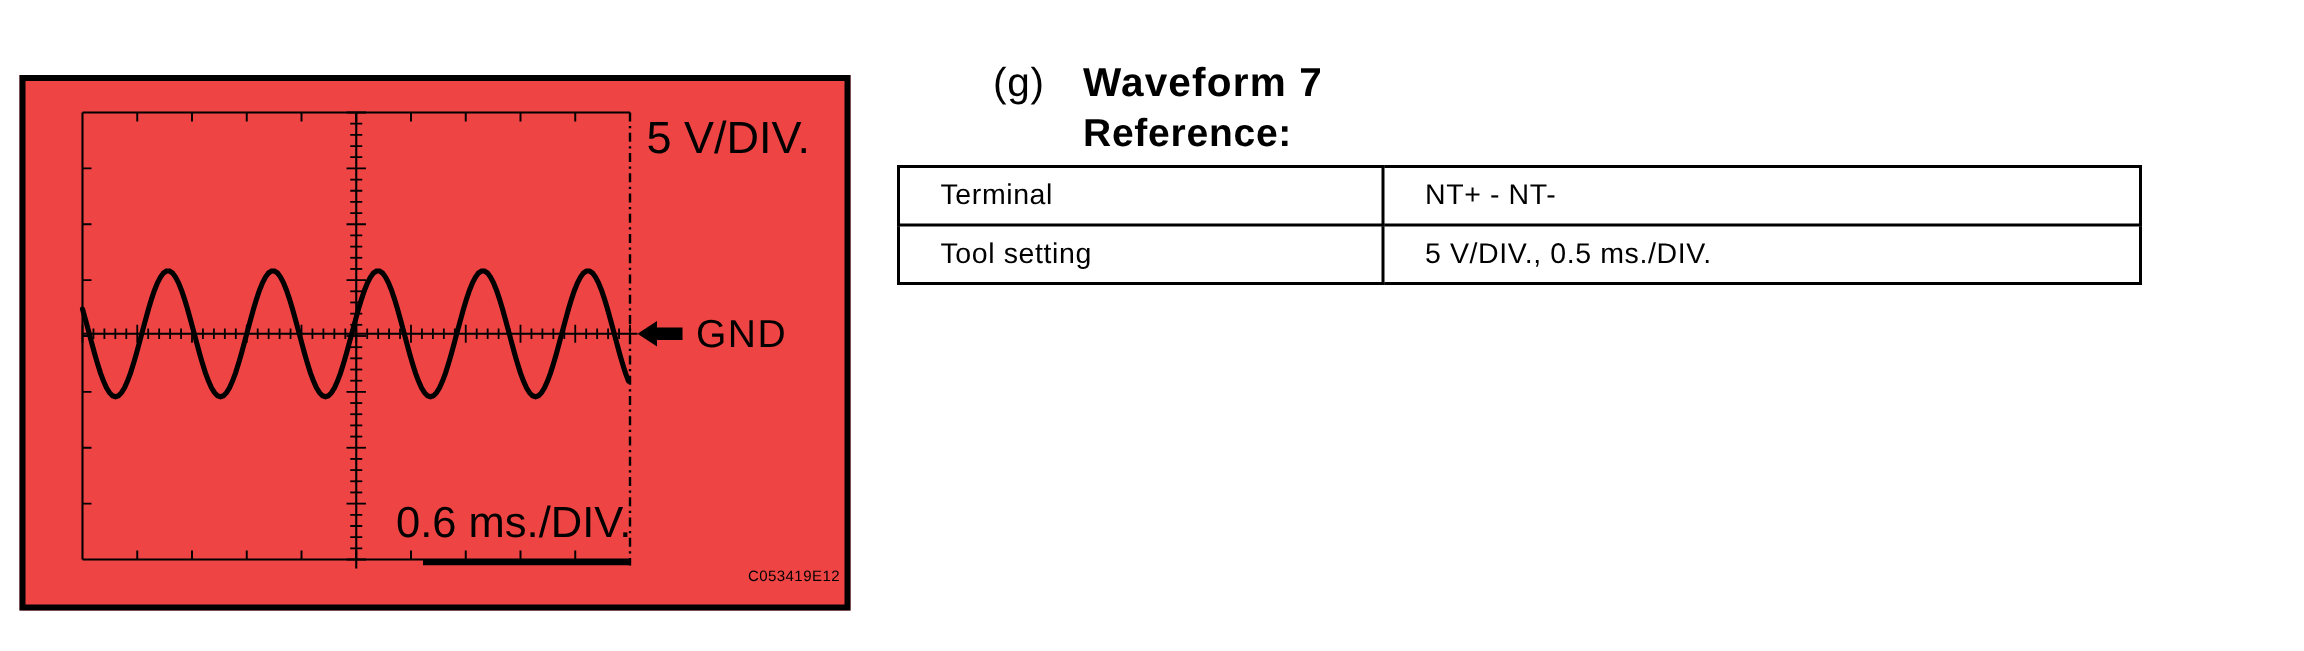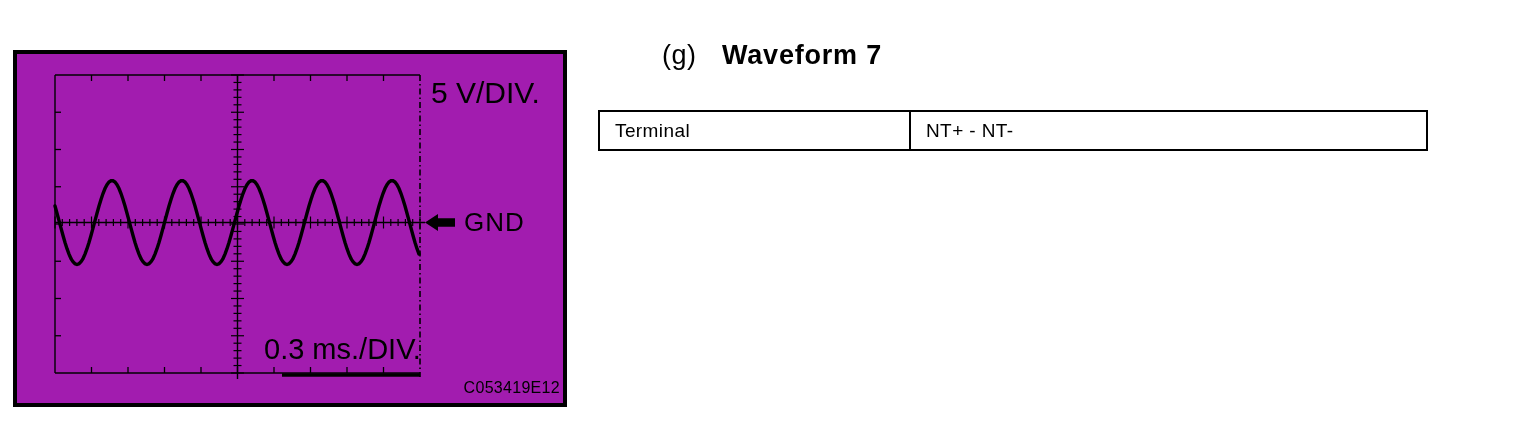--- a/index.html
+++ b/index.html
@@ -1,37 +1,37 @@
 <!DOCTYPE html>
 <html><head>
 <meta charset="utf-8">
 <style>
   html,body{margin:0;padding:0;background:#fff;}
   .page{position:relative;width:1536px;height:434px;background:#fff;overflow:hidden;
         font-family:"Liberation Sans", sans-serif;color:#000;}
 
   
   .scope-box{position:absolute;left:13px;top:50px;width:554px;height:357px;margin:0;
-             border:4px solid #000;background:#a21caf;box-sizing:border-box;}
+             border:4px solid #000;background:#ef4444;box-sizing:border-box;}
   .scope-box svg{position:absolute;left:0;top:0;}
   .lbl{position:absolute;white-space:nowrap;line-height:1;color:#000;}
   .lbl.vdiv{left:414px;top:24px;font-size:30px;}
   .lbl.gnd {left:447px;top:155px;font-size:26px;letter-spacing:1px;}
   .lbl.tdiv{left:247px;top:281px;font-size:29px;}
-  .lbl.code{right:3px;top:326px;font-size:16px;letter-spacing:0.3px;}
+  .lbl.code{right:3px;top:326px;font-size:10px;letter-spacing:0.3px;}
 
   
   .h-index{position:absolute;left:662px;top:41px;font-size:27px;letter-spacing:0.5px;line-height:1.1;}
   .h-title{position:absolute;left:722px;top:41px;font-size:27px;letter-spacing:0.8px;line-height:1.1;font-weight:bold;}
   .h-sub  {position:absolute;left:722px;top:74px;font-size:26px;font-weight:bold;letter-spacing:0.5px;line-height:1.1;}
 
   table.ref{position:absolute;left:598px;top:110px;width:830px;border-collapse:collapse;
             table-layout:fixed;background:#fff;}
   table.ref td{border:2px solid #000;height:37px;vertical-align:middle;
-               font-size:19px;letter-spacing:0.4px;padding:0 6px 0 15px;white-space:nowrap;}
+               font-size:19px;letter-spacing:0.4px;padding:0 6px 0 27px;white-space:nowrap;}
   table.ref td.c1{width:288px;}
 </style>
 </head>
 <body>
 
 <div class="page">
 
   <figure class="scope-box">
     <svg width="546" height="349" viewBox="0 0 546 349">
         <line x1="38" y1="21" x2="403" y2="21" stroke="#000000" stroke-width="1.4"></line>
@@ -156,29 +156,34 @@
         <line x1="216.5" y1="289.2" x2="224.5" y2="289.2" stroke="#000000" stroke-width="1.2"></line>
         <line x1="216.5" y1="296.65" x2="224.5" y2="296.65" stroke="#000000" stroke-width="1.2"></line>
         <line x1="216.5" y1="304.1" x2="224.5" y2="304.1" stroke="#000000" stroke-width="1.2"></line>
         <line x1="216.5" y1="311.55" x2="224.5" y2="311.55" stroke="#000000" stroke-width="1.2"></line>
         <line x1="214" y1="319" x2="227" y2="319" stroke="#000000" stroke-width="1.2"></line>
         <path d="M38.0 152.0L40.0 159.2L42.0 166.6L44.0 174.1L46.0 181.5L48.0 188.4L50.0 194.7L52.0 200.1L54.0 204.6L56.0 207.8L58.0 209.8L60.0 210.5L62.0 209.8L64.0 207.8L66.0 204.6L68.0 200.1L70.0 194.7L72.0 188.4L74.0 181.5L76.0 174.1L78.0 166.6L80.0 159.2L82.0 152.0L84.0 145.4L86.0 139.5L88.0 134.5L90.0 130.7L92.0 128.0L94.0 126.7L96.0 126.7L98.0 128.0L100.0 130.7L102.0 134.5L104.0 139.5L106.0 145.4L108.0 152.0L110.0 159.2L112.0 166.6L114.0 174.1L116.0 181.5L118.0 188.4L120.0 194.7L122.0 200.1L124.0 204.6L126.0 207.8L128.0 209.8L130.0 210.5L132.0 209.8L134.0 207.8L136.0 204.6L138.0 200.1L140.0 194.7L142.0 188.4L144.0 181.5L146.0 174.1L148.0 166.6L150.0 159.2L152.0 152.0L154.0 145.4L156.0 139.5L158.0 134.5L160.0 130.7L162.0 128.0L164.0 126.7L166.0 126.7L168.0 128.0L170.0 130.7L172.0 134.5L174.0 139.5L176.0 145.4L178.0 152.0L180.0 159.2L182.0 166.6L184.0 174.1L186.0 181.5L188.0 188.4L190.0 194.7L192.0 200.1L194.0 204.6L196.0 207.8L198.0 209.8L200.0 210.5L202.0 209.8L204.0 207.8L206.0 204.6L208.0 200.1L210.0 194.7L212.0 188.4L214.0 181.5L216.0 174.1L218.0 166.6L220.0 159.2L222.0 152.0L224.0 145.4L226.0 139.5L228.0 134.5L230.0 130.7L232.0 128.0L234.0 126.7L236.0 126.7L238.0 128.0L240.0 130.7L242.0 134.5L244.0 139.5L246.0 145.4L248.0 152.0L250.0 159.2L252.0 166.6L254.0 174.1L256.0 181.5L258.0 188.4L260.0 194.7L262.0 200.1L264.0 204.6L266.0 207.8L268.0 209.8L270.0 210.5L272.0 209.8L274.0 207.8L276.0 204.6L278.0 200.1L280.0 194.7L282.0 188.4L284.0 181.5L286.0 174.1L288.0 166.6L290.0 159.2L292.0 152.0L294.0 145.4L296.0 139.5L298.0 134.5L300.0 130.7L302.0 128.0L304.0 126.7L306.0 126.7L308.0 128.0L310.0 130.7L312.0 134.5L314.0 139.5L316.0 145.4L318.0 152.0L320.0 159.2L322.0 166.6L324.0 174.1L326.0 181.5L328.0 188.4L330.0 194.7L332.0 200.1L334.0 204.6L336.0 207.8L338.0 209.8L340.0 210.5L342.0 209.8L344.0 207.8L346.0 204.6L348.0 200.1L350.0 194.7L352.0 188.4L354.0 181.5L356.0 174.1L358.0 166.6L360.0 159.2L362.0 152.0L364.0 145.4L366.0 139.5L368.0 134.5L370.0 130.7L372.0 128.0L374.0 126.7L376.0 126.7L378.0 128.0L380.0 130.7L382.0 134.5L384.0 139.5L386.0 145.4L388.0 152.0L390.0 159.2L392.0 166.6L394.0 174.1L396.0 181.5L398.0 188.4L400.0 194.7L402.0 200.1" fill="none" stroke="#000000" stroke-width="3.4" stroke-linecap="round"></path>
         <polygon points="408,168.5 421,160 421,164.3 438,164.3 438,172.7 421,172.7 421,177" fill="#000000"></polygon>
       </svg>
     <span class="lbl vdiv">5 V/DIV.</span>
     <span class="lbl gnd">GND</span>
-    <span class="lbl tdiv">0.3 ms./DIV.</span>
+    <span class="lbl tdiv">0.6 ms./DIV.</span>
     <span class="lbl code">C053419E12</span>
   </figure>
 
   <span class="h-index">(g)</span>
   <span class="h-title">Waveform 7</span>
+  <span class="h-sub">Reference:</span>
 
   <table class="ref">
     <tbody>
       <tr>
         <td class="c1">Terminal</td>
         <td>NT+ - NT-</td>
       </tr>
+      <tr>
+        <td class="c1">Tool setting</td>
+        <td>5 V/DIV., 0.5 ms./DIV.</td>
+      </tr>
     </tbody>
   </table>
 
 </div>
 
 </body></html>

